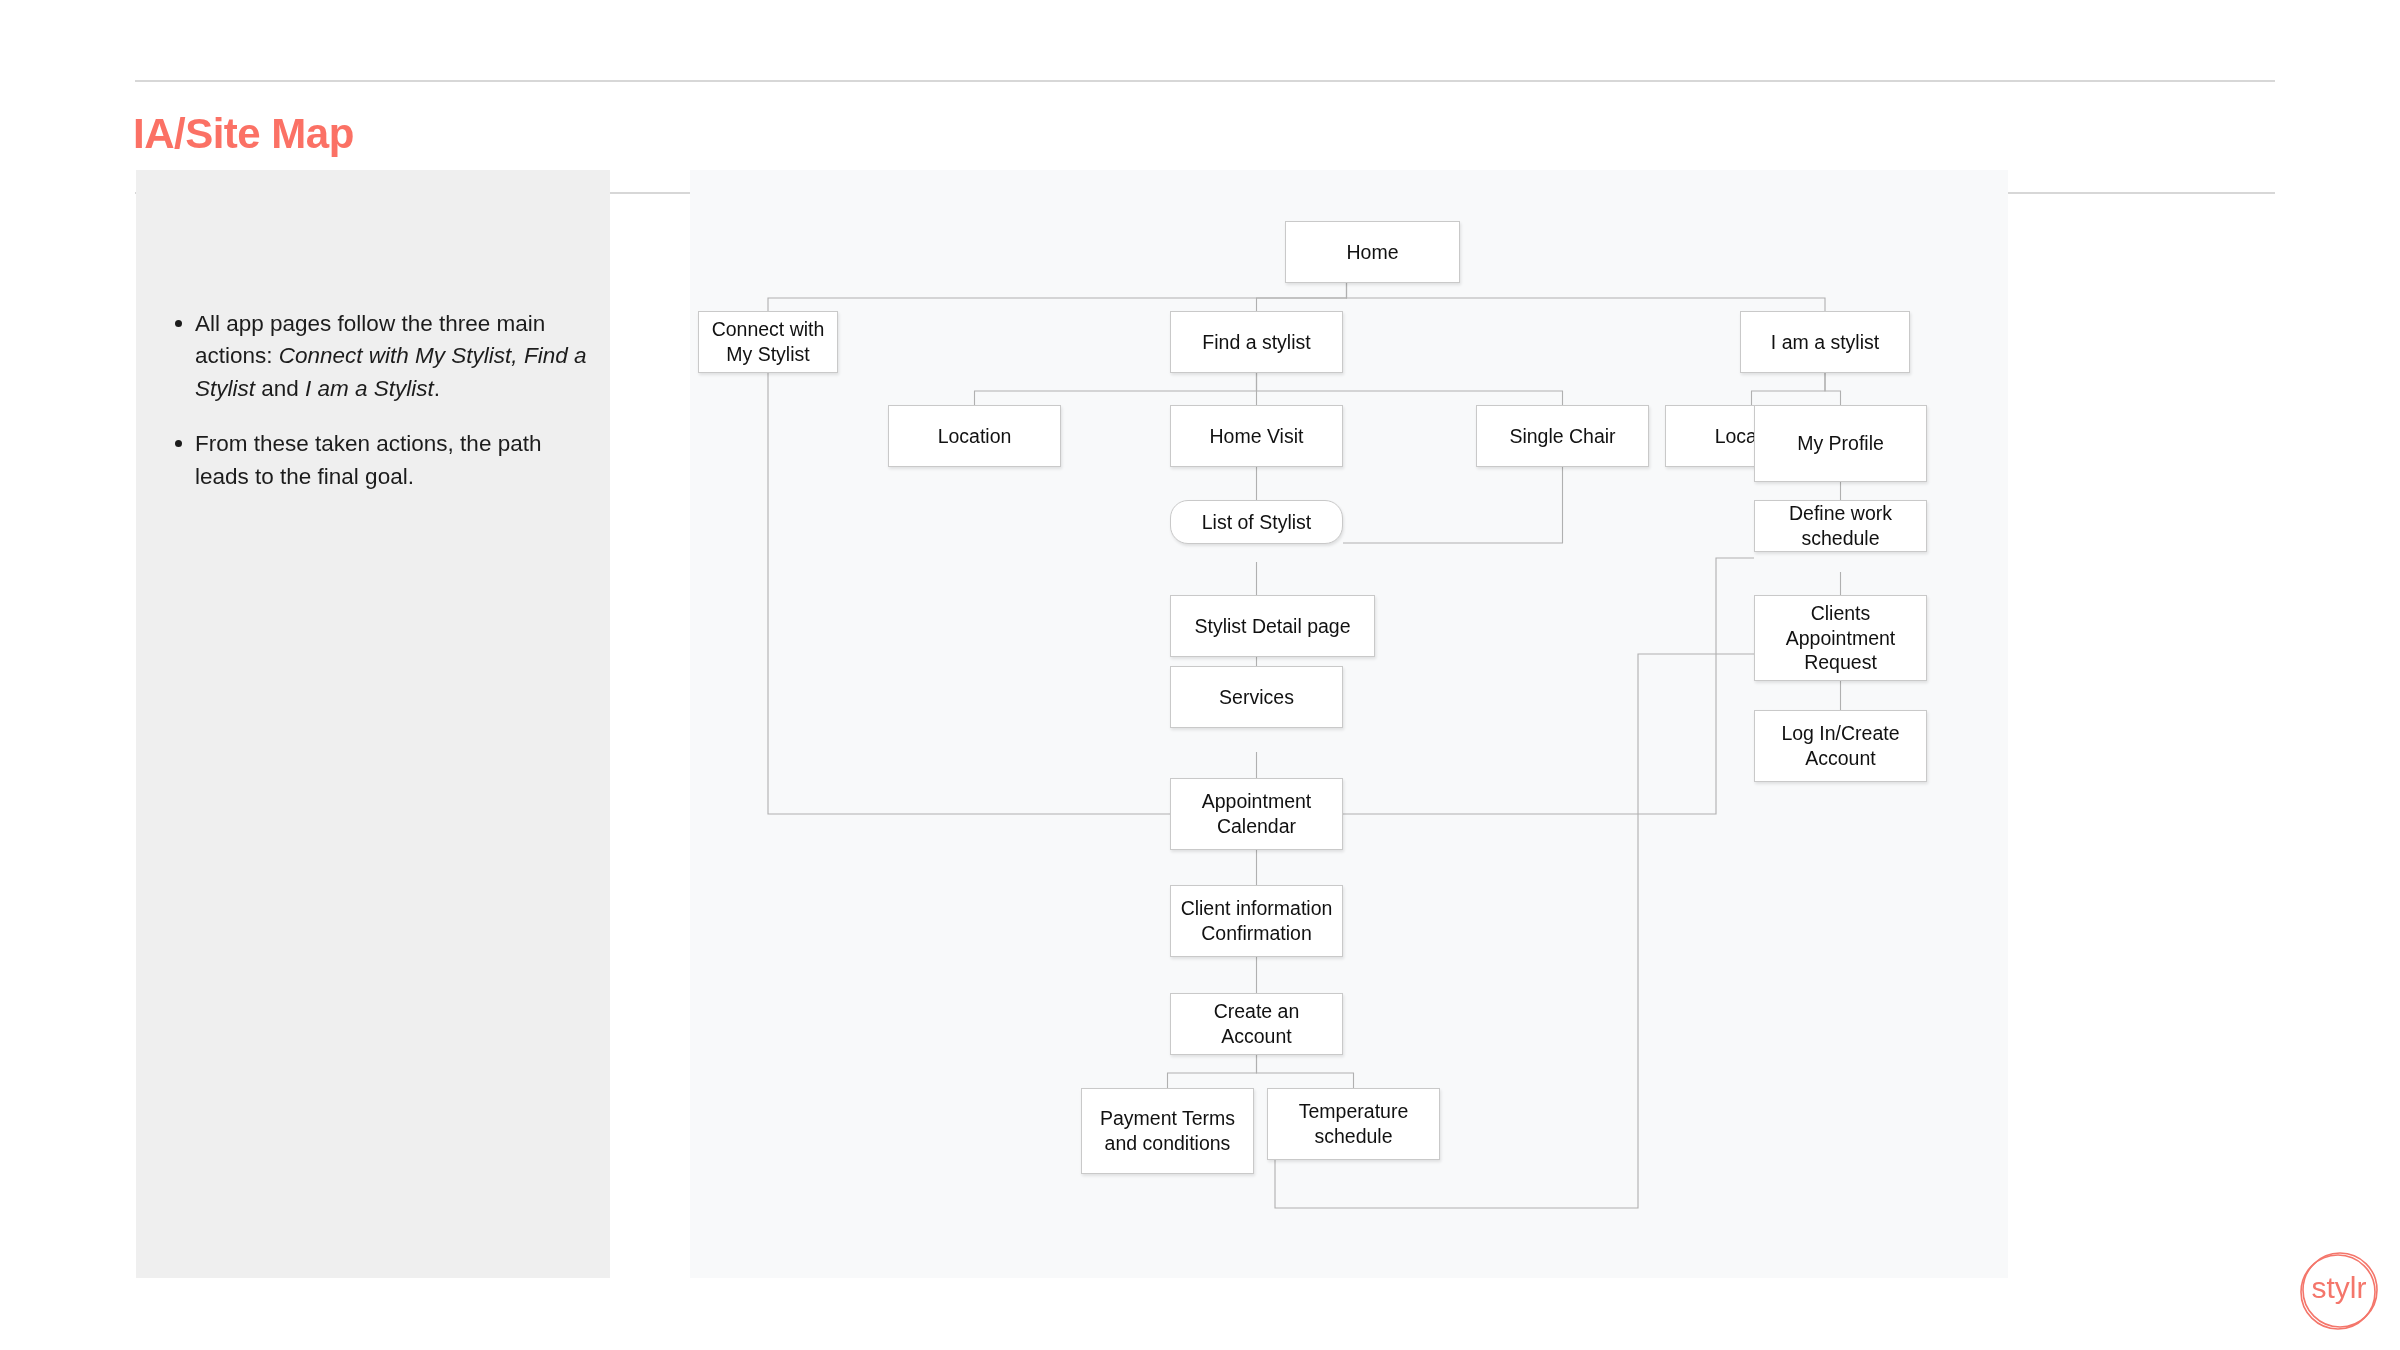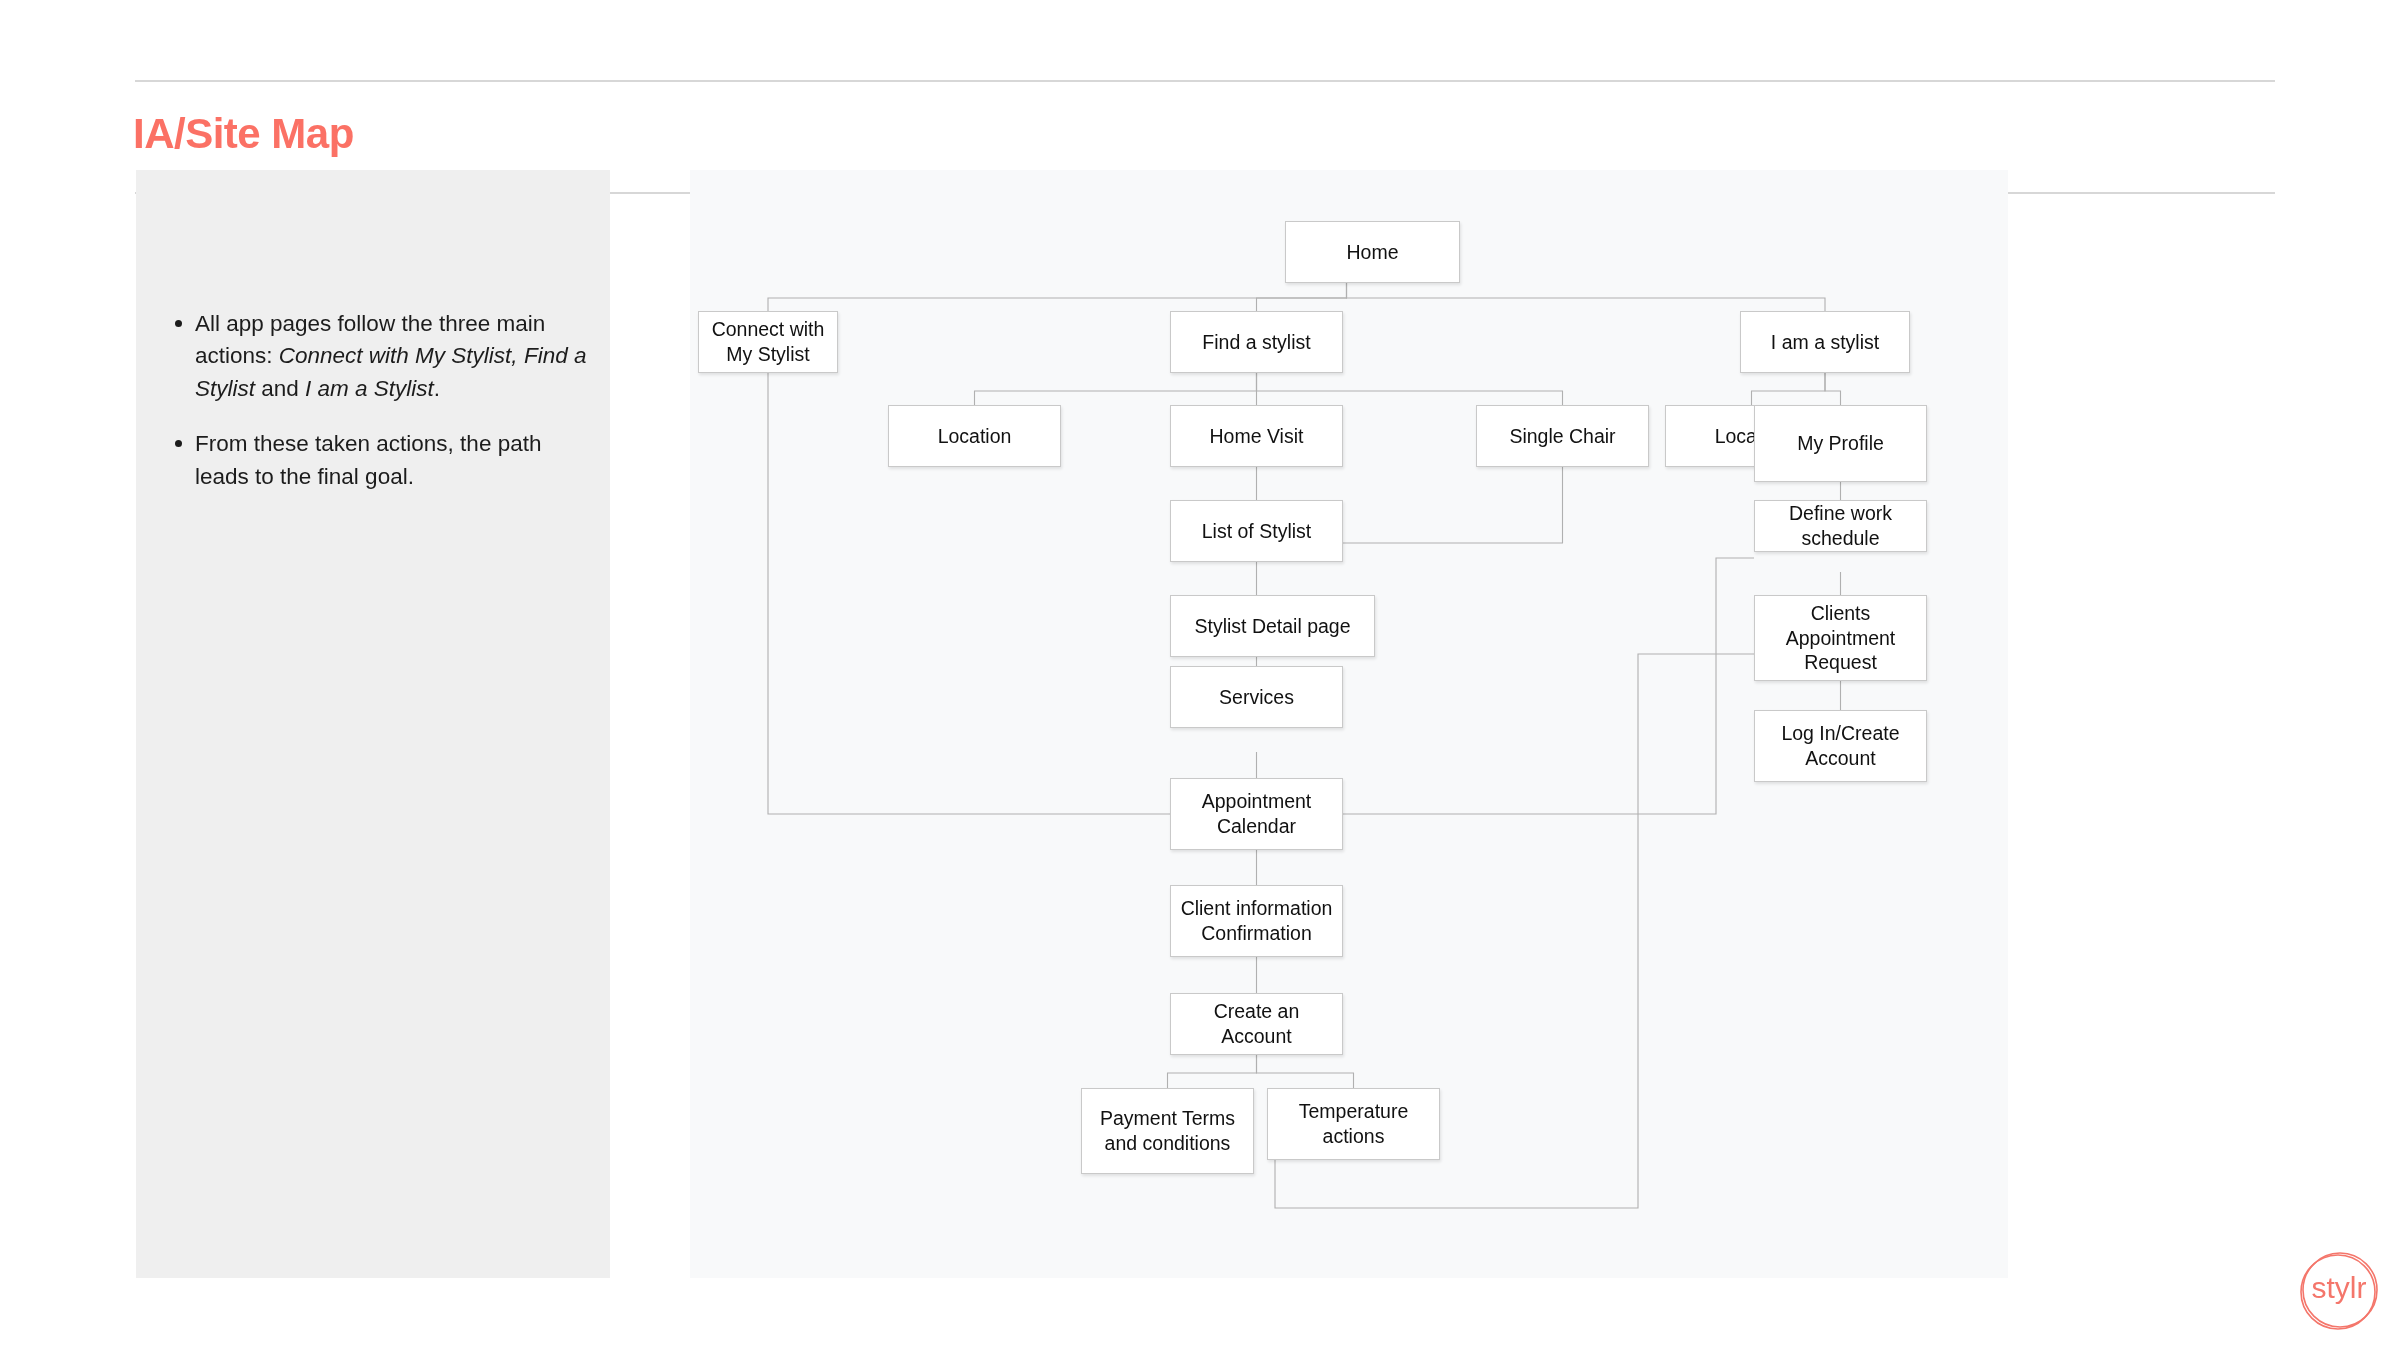--- a/index.html
+++ b/index.html
@@ -193,21 +193,21 @@
       </div>
       <div class="node" style="left: 786px; top: 235px; width: 173px; height: 62px; border-color: rgb(201, 201, 201);">
         <span>Single Chair</span>
       </div>
       <div class="node" style="left: 975px; top: 235px; width: 173px; height: 62px; border-color: rgb(201, 201, 201);">
         <span>Location</span>
       </div>
       <div class="node" style="left: 1064px; top: 235px; width: 173px; height: 77px; border-color: rgb(201, 201, 201);">
         <span>My Profile</span>
       </div>
-      <div class="node" style="left: 480px; top: 330px; width: 173px; height: 62px; border-color: rgb(201, 201, 201);">
+      <div class="node" style="left: 480px; top: 330px; width: 173px; height: 44px; border-color: rgb(201, 201, 201); border-radius: 18px;">
         <span>List of Stylist</span>
       </div>
       <div class="node" style="left: 1064px; top: 330px; width: 173px; height: 52px; border-color: rgb(201, 201, 201); justify-content: flex-end;">
         <span>Define work schedule</span>
       </div>
       <div class="node" style="left: 480px; top: 425px; width: 205px; height: 62px; border-color: rgb(201, 201, 201); justify-content: center;">
         <span>Stylist Detail page</span>
       </div>
       <div class="node" style="left: 1064px; top: 425px; width: 173px; height: 86px; border-color: rgb(201, 201, 201);">
         <span>Clients Appointment Request</span>
@@ -224,21 +224,21 @@
       <div class="node" style="left: 480px; top: 715px; width: 173px; height: 72px; border-color: rgb(201, 201, 201);">
         <span>Client information Confirmation</span>
       </div>
       <div class="node" style="left: 480px; top: 823px; width: 173px; height: 62px; border-color: rgb(201, 201, 201);">
         <span>Create an Account</span>
       </div>
       <div class="node" style="left: 391px; top: 918px; width: 173px; height: 86px; border-color: rgb(201, 201, 201);">
         <span>Payment Terms and conditions</span>
       </div>
       <div class="node" style="left: 577px; top: 918px; width: 173px; height: 72px; border-color: rgb(201, 201, 201);">
-        <span>Temperature actions</span>
+        <span>Temperature schedule</span>
       </div>
     </div>
 </section>
 
 <div id="brand-logo">
   <svg viewBox="0 0 96 96" width="96" height="96">
     <circle cx="48" cy="47" r="37" fill="none" stroke="#F4766B" stroke-width="1.6"></circle>
     <circle cx="46" cy="49" r="37" fill="none" stroke="#F4766B" stroke-width="1.6"></circle>
     <text id="brand-logo-text" x="47" y="55" text-anchor="middle" font-family="Liberation Sans, sans-serif" font-size="30" fill="#F4766B">stylr</text>
   </svg>

